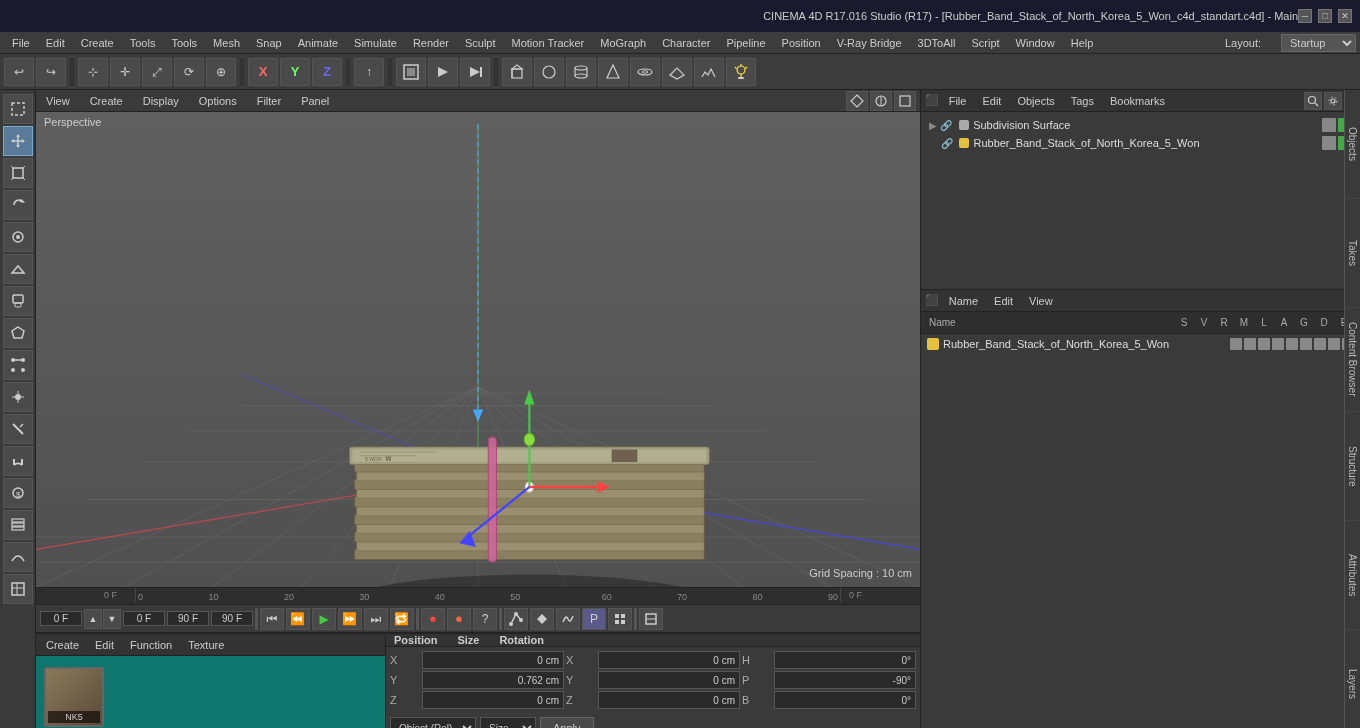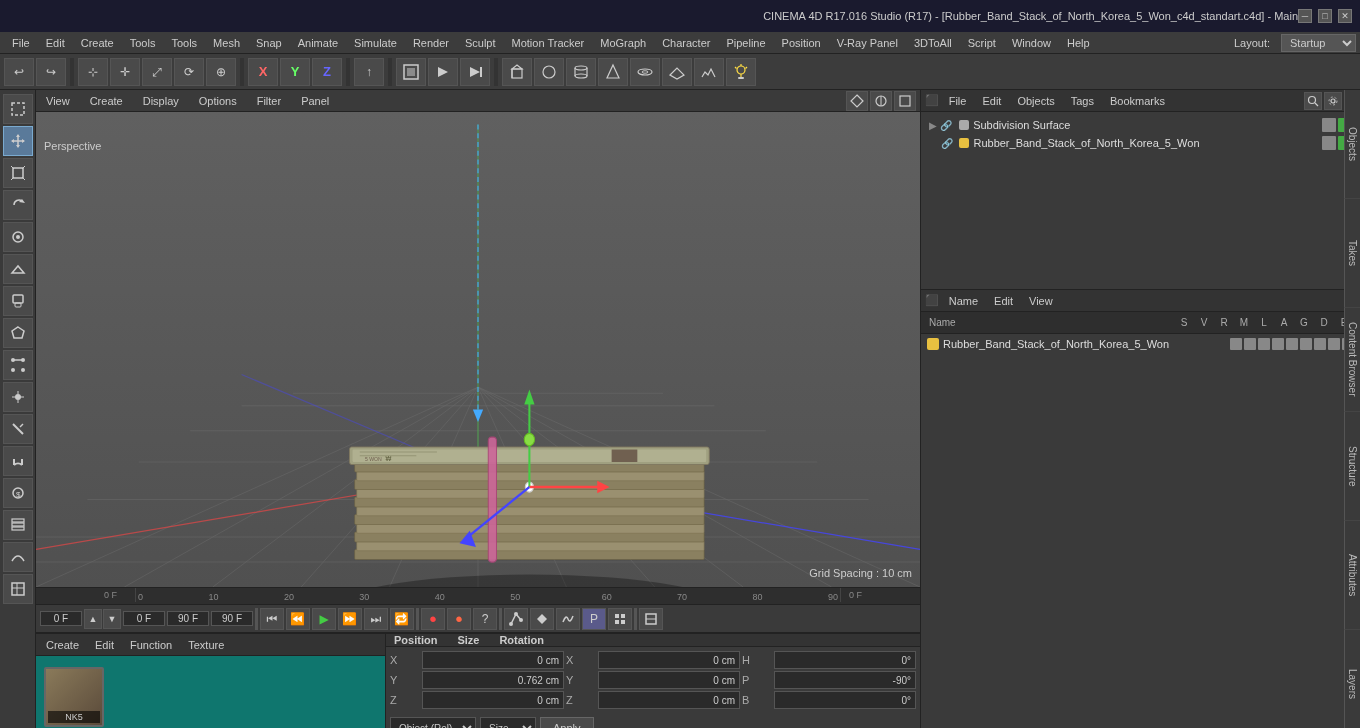--- a/index.html
+++ b/index.html
@@ -33,21 +33,21 @@
       cursor: pointer;
       font-size: 11px;
       color: #cccccc;
     }
 
     
     #layout-area {
       margin-left: auto;
       display: flex;
       align-items: center;
-      gap: 11px;
+      gap: 20px;
     }
     #layout-area select {
       background: #555;
       color: #ccc;
       border: 1px solid #666;
       font-size: 11px;
       padding: 1px 4px;
     }
 
     
@@ -123,21 +123,20 @@
       overflow: hidden;
     }
 
     #viewport-label {
       position: absolute;
       top: 4px;
       left: 8px;
       color: #ccc;
       font-size: 11px;
       pointer-events: none;
-      margin-top: 24px;
     }
     #grid-spacing-label {
       position: absolute;
       bottom: 8px;
       right: 8px;
       color: #ccc;
       font-size: 11px;
       pointer-events: none;
     }
 
@@ -434,21 +433,21 @@
   <span class="menu-item">Snap</span>
   <span class="menu-item">Animate</span>
   <span class="menu-item">Simulate</span>
   <span class="menu-item">Render</span>
   <span class="menu-item">Sculpt</span>
   <span class="menu-item">Motion Tracker</span>
   <span class="menu-item">MoGraph</span>
   <span class="menu-item">Character</span>
   <span class="menu-item">Pipeline</span>
   <span class="menu-item">Position</span>
-  <span class="menu-item">V-Ray Panel</span>
+  <span class="menu-item">V-Ray Bridge</span>
   <span class="menu-item">3DToAll</span>
   <span class="menu-item">Script</span>
   <span class="menu-item">Window</span>
   <span class="menu-item">Help</span>
   <div id="layout-area">
     <span>Layout:</span>
     <select>
       <option>Startup</option>
       <option>Standard</option>
       <option>Modeling</option>

